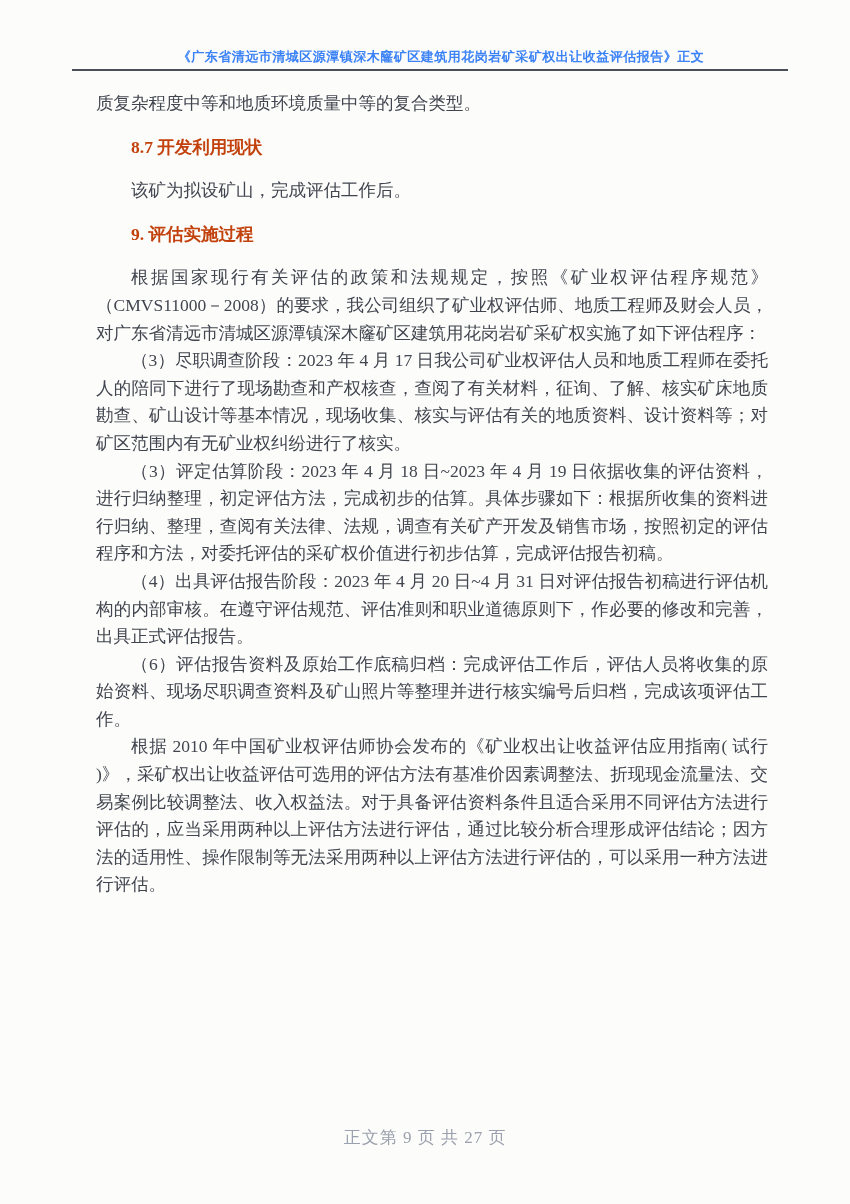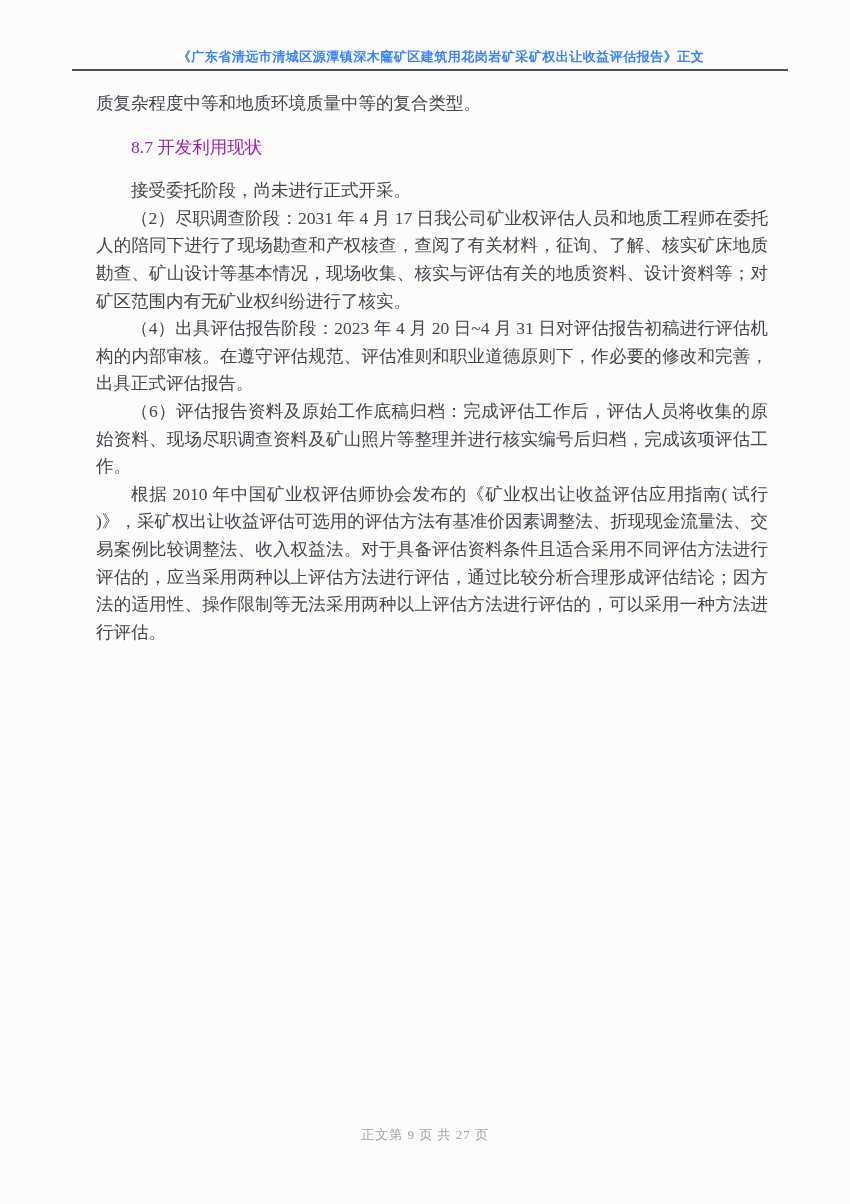--- a/index.html
+++ b/index.html
@@ -52,49 +52,52 @@
     margin: 0;
     text-indent: 2em;
     font-family: Liberation Serif, serif;
   }
   .content p.continuation {
     text-indent: 0;
   }
   .content h2 {
     margin: 16px 0;
     font-size: 17.5px;
-    font-weight: normal;
-    color: #a21caf;
+    font-weight: bold;
+    color: #c2410c;
     text-indent: 2em;
     line-height: 27.6px;
   }
   .footer {
     position: absolute;
     top: 1126px;
     left: 0;
     width: 100%;
     text-align: center;
-    font-size: 13px;
+    font-size: 17px;
     color: #9aa0ad;
     letter-spacing: 1px;
   }
 </style>
 </head>
 <body>
 
 <div class="page">
 
   <div class="header-title">《广东省清远市清城区源潭镇深木窿矿区建筑用花岗岩矿采矿权出让收益评估报告》正文</div>
   <div class="header-rule"></div>
 
   <div class="content">
     <p class="continuation">质复杂程度中等和地质环境质量中等的复合类型。</p>
     <h2>8.7 开发利用现状</h2>
-    <p>接受委托阶段，尚未进行正式开采。</p>
-    <p>（2）尽职调查阶段：2031 年 4 月 17 日我公司矿业权评估人员和地质工程师在委托人的陪同下进行了现场勘查和产权核查，查阅了有关材料，征询、了解、核实矿床地质勘查、矿山设计等基本情况，现场收集、核实与评估有关的地质资料、设计资料等；对矿区范围内有无矿业权纠纷进行了核实。</p>
+    <p>该矿为拟设矿山，完成评估工作后。</p>
+    <h2>9. 评估实施过程</h2>
+    <p>根据国家现行有关评估的政策和法规规定，按照《矿业权评估程序规范》（CMVS11000－2008）的要求，我公司组织了矿业权评估师、地质工程师及财会人员，对广东省清远市清城区源潭镇深木窿矿区建筑用花岗岩矿采矿权实施了如下评估程序：</p>
+    <p>（3）尽职调查阶段：2023 年 4 月 17 日我公司矿业权评估人员和地质工程师在委托人的陪同下进行了现场勘查和产权核查，查阅了有关材料，征询、了解、核实矿床地质勘查、矿山设计等基本情况，现场收集、核实与评估有关的地质资料、设计资料等；对矿区范围内有无矿业权纠纷进行了核实。</p>
+    <p>（3）评定估算阶段：2023 年 4 月 18 日~2023 年 4 月 19 日依据收集的评估资料，进行归纳整理，初定评估方法，完成初步的估算。具体步骤如下：根据所收集的资料进行归纳、整理，查阅有关法律、法规，调查有关矿产开发及销售市场，按照初定的评估程序和方法，对委托评估的采矿权价值进行初步估算，完成评估报告初稿。</p>
     <p>（4）出具评估报告阶段：2023 年 4 月 20 日~4 月 31 日对评估报告初稿进行评估机构的内部审核。在遵守评估规范、评估准则和职业道德原则下，作必要的修改和完善，出具正式评估报告。</p>
     <p>（6）评估报告资料及原始工作底稿归档：完成评估工作后，评估人员将收集的原始资料、现场尽职调查资料及矿山照片等整理并进行核实编号后归档，完成该项评估工作。</p>
     <p>根据 2010 年中国矿业权评估师协会发布的《矿业权出让收益评估应用指南( 试行 )》，采矿权出让收益评估可选用的评估方法有基准价因素调整法、折现现金流量法、交易案例比较调整法、收入权益法。对于具备评估资料条件且适合采用不同评估方法进行评估的，应当采用两种以上评估方法进行评估，通过比较分析合理形成评估结论；因方法的适用性、操作限制等无法采用两种以上评估方法进行评估的，可以采用一种方法进行评估。</p>
   </div>
 
   <div class="footer">
     <span>正文第 9 页 共 27 页</span>
   </div>
 
 </div>

